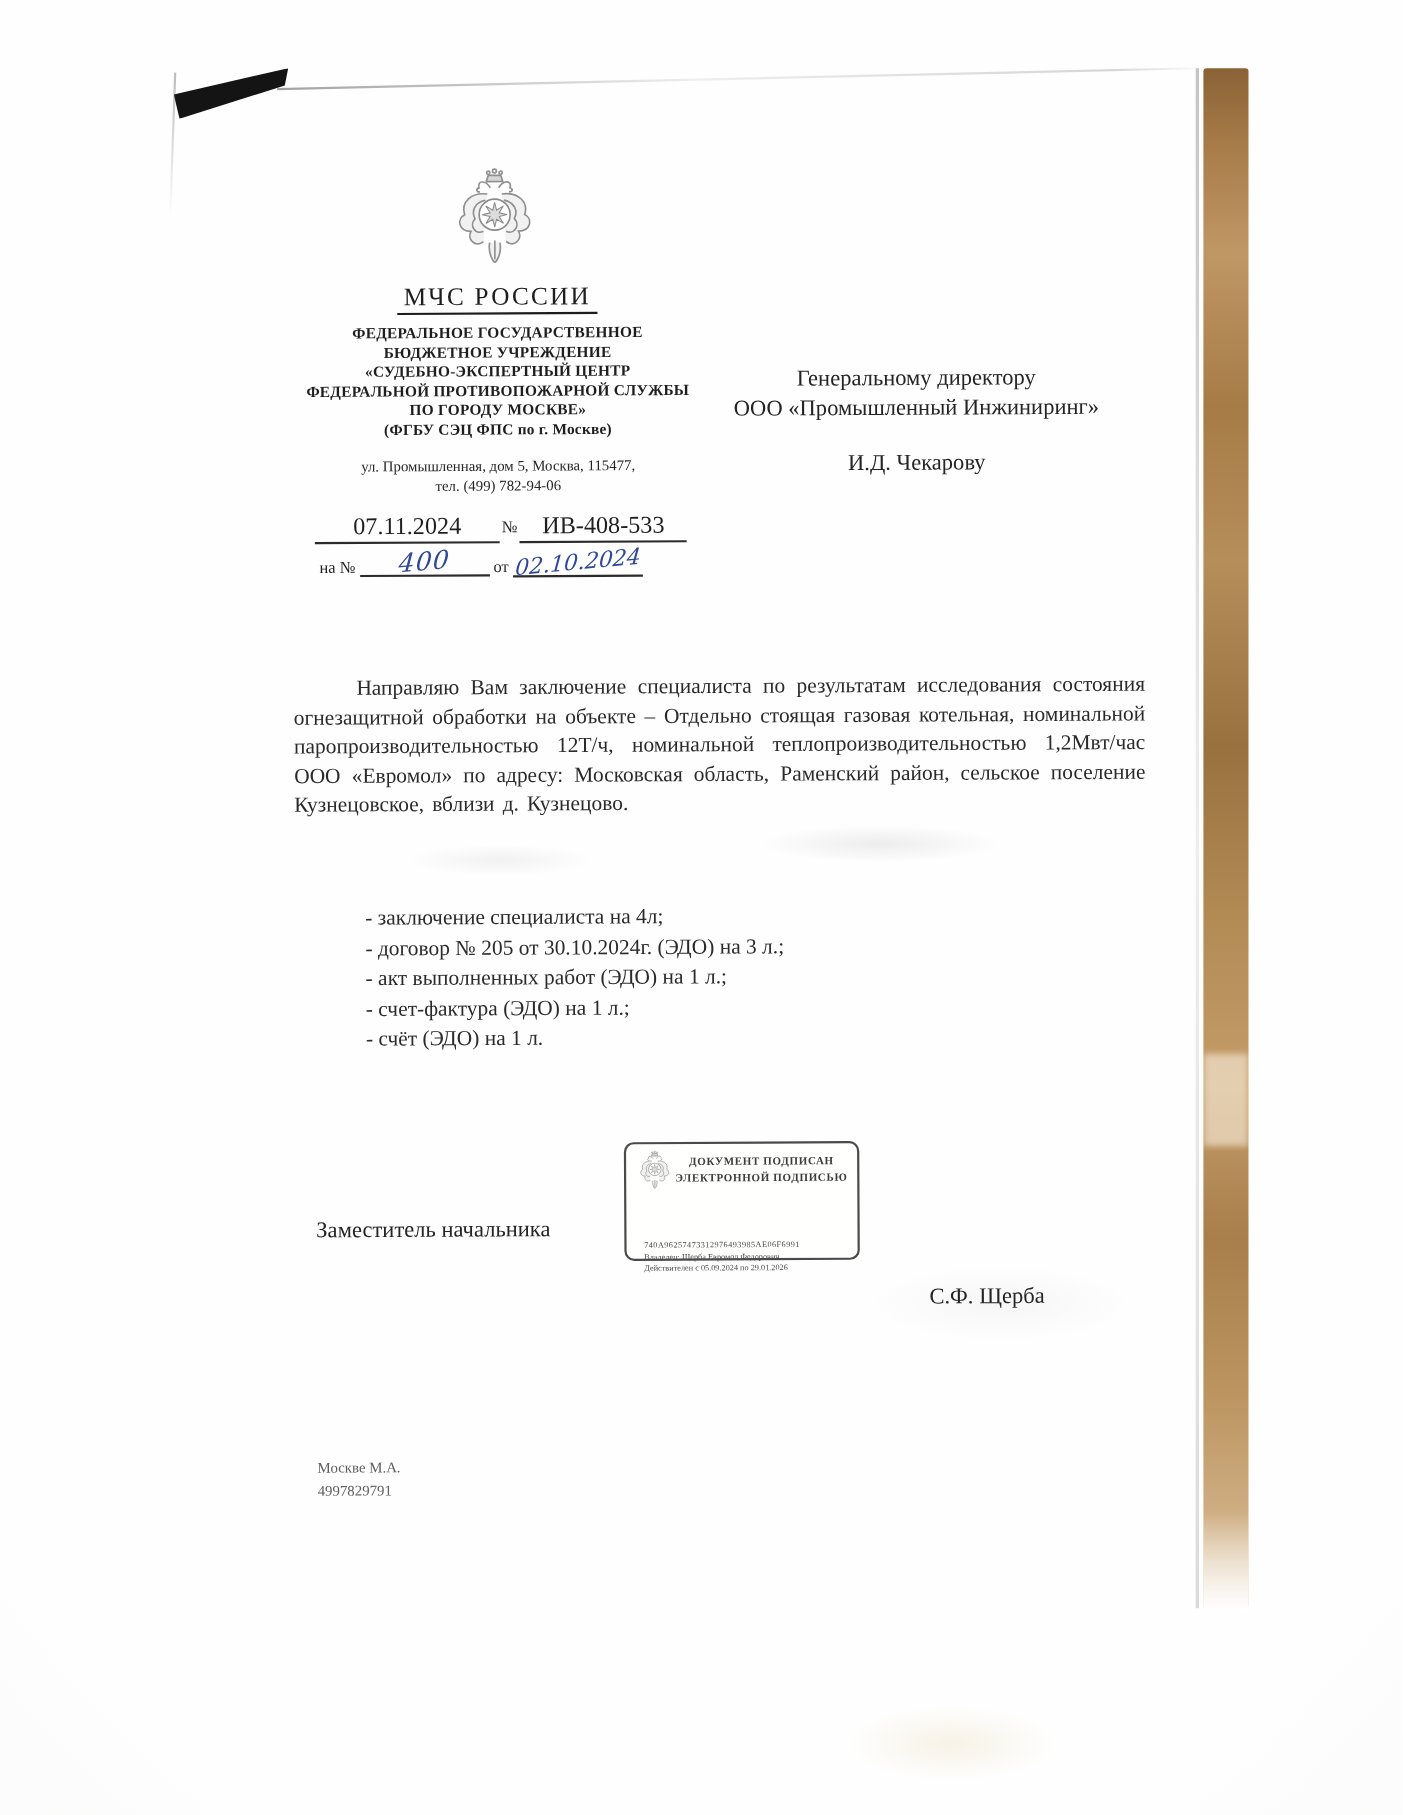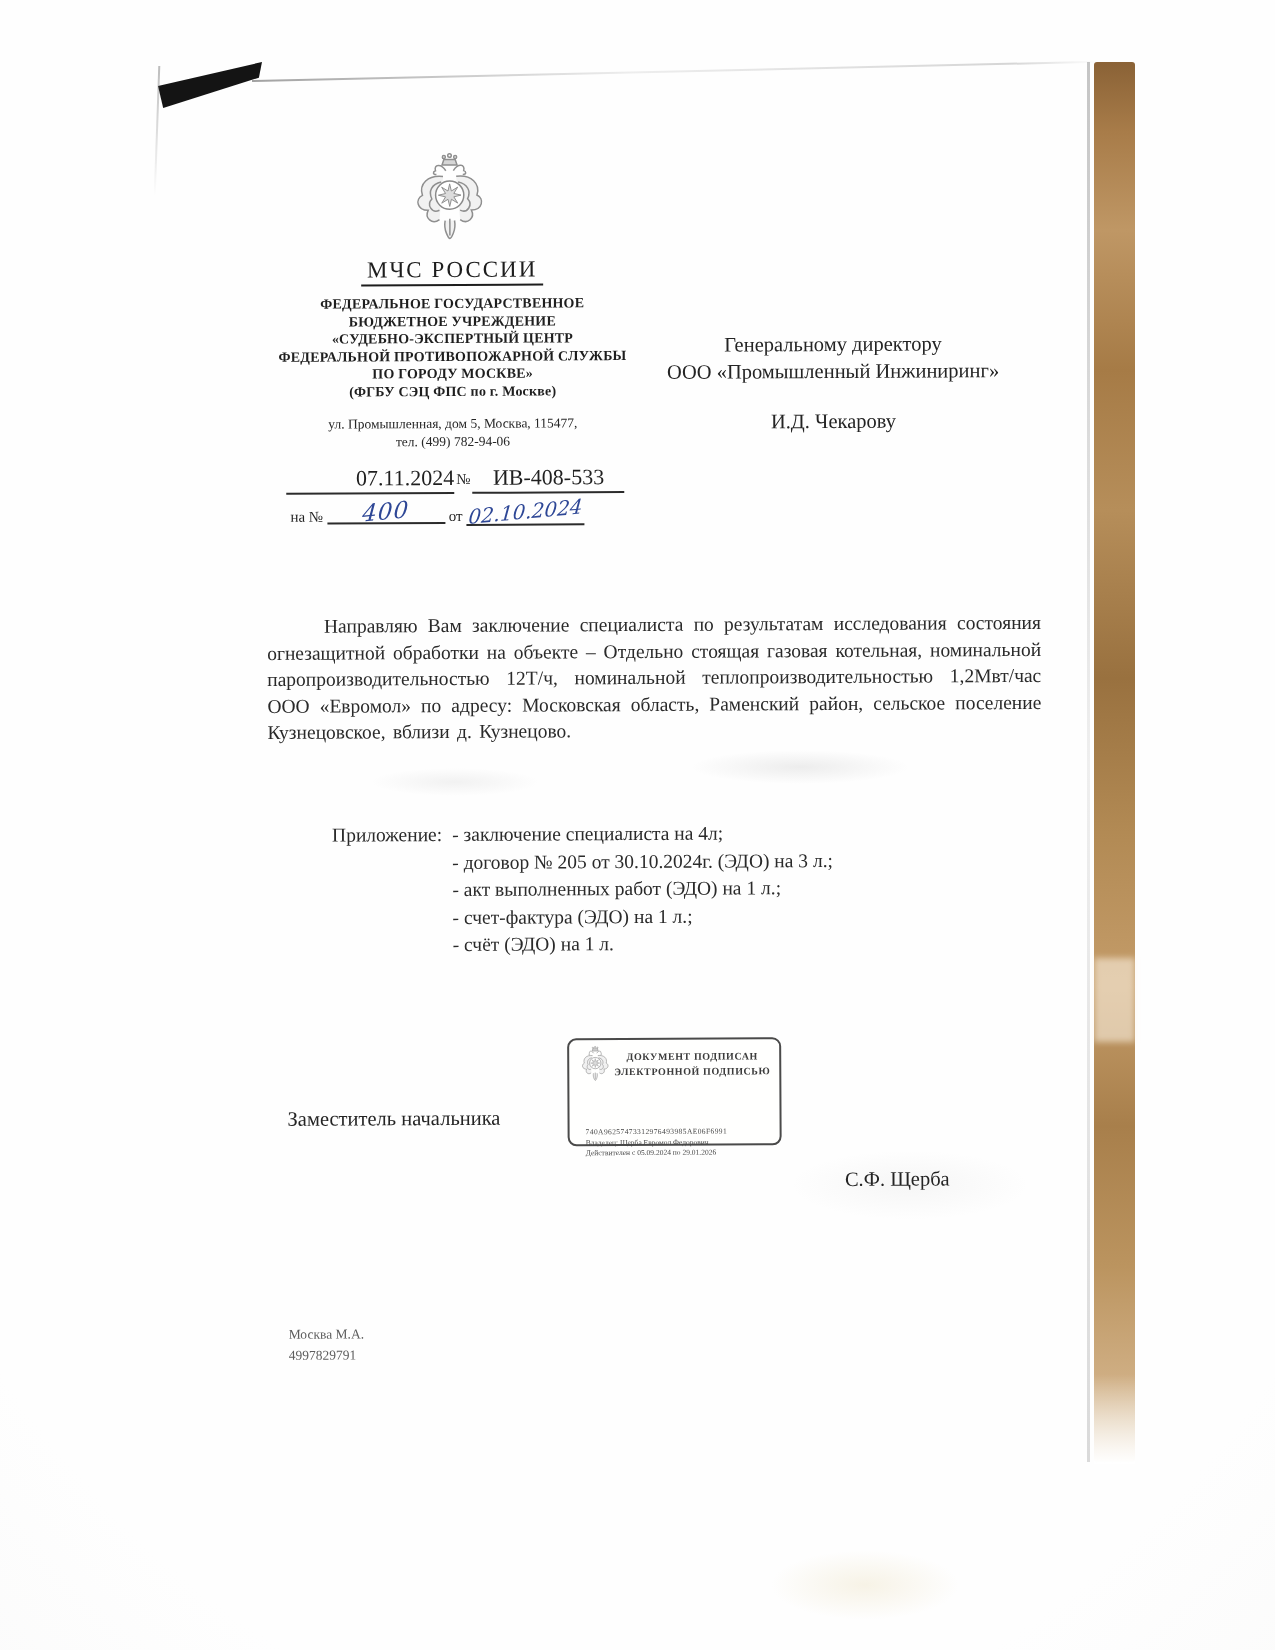--- a/index.html
+++ b/index.html
@@ -39,21 +39,21 @@
   .paper{position:absolute;inset:0;transform:rotate(-0.3deg);}
 
   .emblem{position:absolute;left:409px;top:150px;width:88px;height:94px;}
   .lh-col{position:absolute;left:255px;top:240px;width:400px;text-align:center;}
   .ministry{font-size:23px;letter-spacing:2px;color:#1d1d1d;display:inline-block;
     border-bottom:2px solid #1d1d1d;padding:0 6px 1px;margin-top:16px;}
   .org{margin-top:9px;font-weight:bold;font-size:14px;line-height:17.5px;color:#1e1e1e;letter-spacing:.2px;}
   .addr{margin-top:15px;font-size:13.5px;line-height:17.5px;color:#262626;}
 
   .ref1{position:absolute;left:288px;top:464px;font-size:22px;color:#1f1f1f;white-space:nowrap;}
-  .ref1 .seg{display:inline-block;min-width:168px;text-align:right;border-bottom:2px solid #2b2b2b;padding-bottom:1px;}
+  .ref1 .seg{display:inline-block;min-width:168px;text-align:center;border-bottom:2px solid #2b2b2b;padding-bottom:1px;}
   .ref1 .seg2{display:inline-block;min-width:152px;text-align:center;border-bottom:2px solid #2b2b2b;padding-bottom:1px;}
   .ref1 .nolbl{font-size:15px;margin:0 2px;position:relative;top:-1px;}
   .ref2{position:absolute;left:292px;top:499px;font-size:15px;color:#1f1f1f;white-space:nowrap;}
   .ref2 .seg{display:inline-block;min-width:118px;text-align:center;border-bottom:2px solid #2b2b2b;height:22px;}
   .hand{font-family:"DejaVu Serif",serif;font-style:italic;color:#2e4796;display:inline-block;
     transform:rotate(-5deg) skewX(-10deg);font-size:23px;position:relative;top:-2px;letter-spacing:1px;}
   .hand.small{font-size:20px;letter-spacing:0;}
 
   .recipient{position:absolute;left:648px;top:332px;width:375px;text-align:center;
     font-size:20.5px;line-height:27px;color:#242424;}
@@ -152,21 +152,20 @@
 
     <div class="recipient">
       <div>Генеральному директору</div>
       <div>ООО «Промышленный Инжиниринг»</div>
       <div class="addressee">И.Д. Чекарову</div>
     </div>
 
     <p class="body-par">Направляю Вам заключение специалиста по результатам исследования состояния огнезащитной обработки на объекте – Отдельно стоящая газовая котельная, номинальной паропроизводительностью 12Т/ч, номинальной теплопроизводительностью 1,2Мвт/час ООО «Евромол» по адресу: Московская область, Раменский район, сельское поселение Кузнецовское, вблизи д. Кузнецово.</p>
 
     <div class="attach">
-      <div class="attach-label">Приложение:</div>
       <div class="attach-items">
         <div>- заключение специалиста на 4л;</div>
         <div>- договор № 205 от 30.10.2024г. (ЭДО) на 3 л.;</div>
         <div>- акт выполненных работ (ЭДО) на 1 л.;</div>
         <div>- счет-фактура (ЭДО) на 1 л.;</div>
         <div>- счёт (ЭДО) на 1 л.</div>
       </div>
     </div>
 
     <div class="stamp">
@@ -183,18 +182,18 @@
         <div class="cert-no">740A96257473312976493985AE06F6991</div>
         <div>Владелец: Щерба Евромол Федорович</div>
         <div>Действителен с 05.09.2024 по 29.01.2026</div>
       </div>
     </div>
 
     <div class="sign-pos">Заместитель начальника</div>
     <div class="sign-name">С.Ф. Щерба</div>
 
     <div class="footer">
-      <div>Москва М.А.</div>
+      <div>Москве М.А.</div>
       <div>4997829791</div>
     </div>
 
   </div>
 </div>
 
 </body></html>

